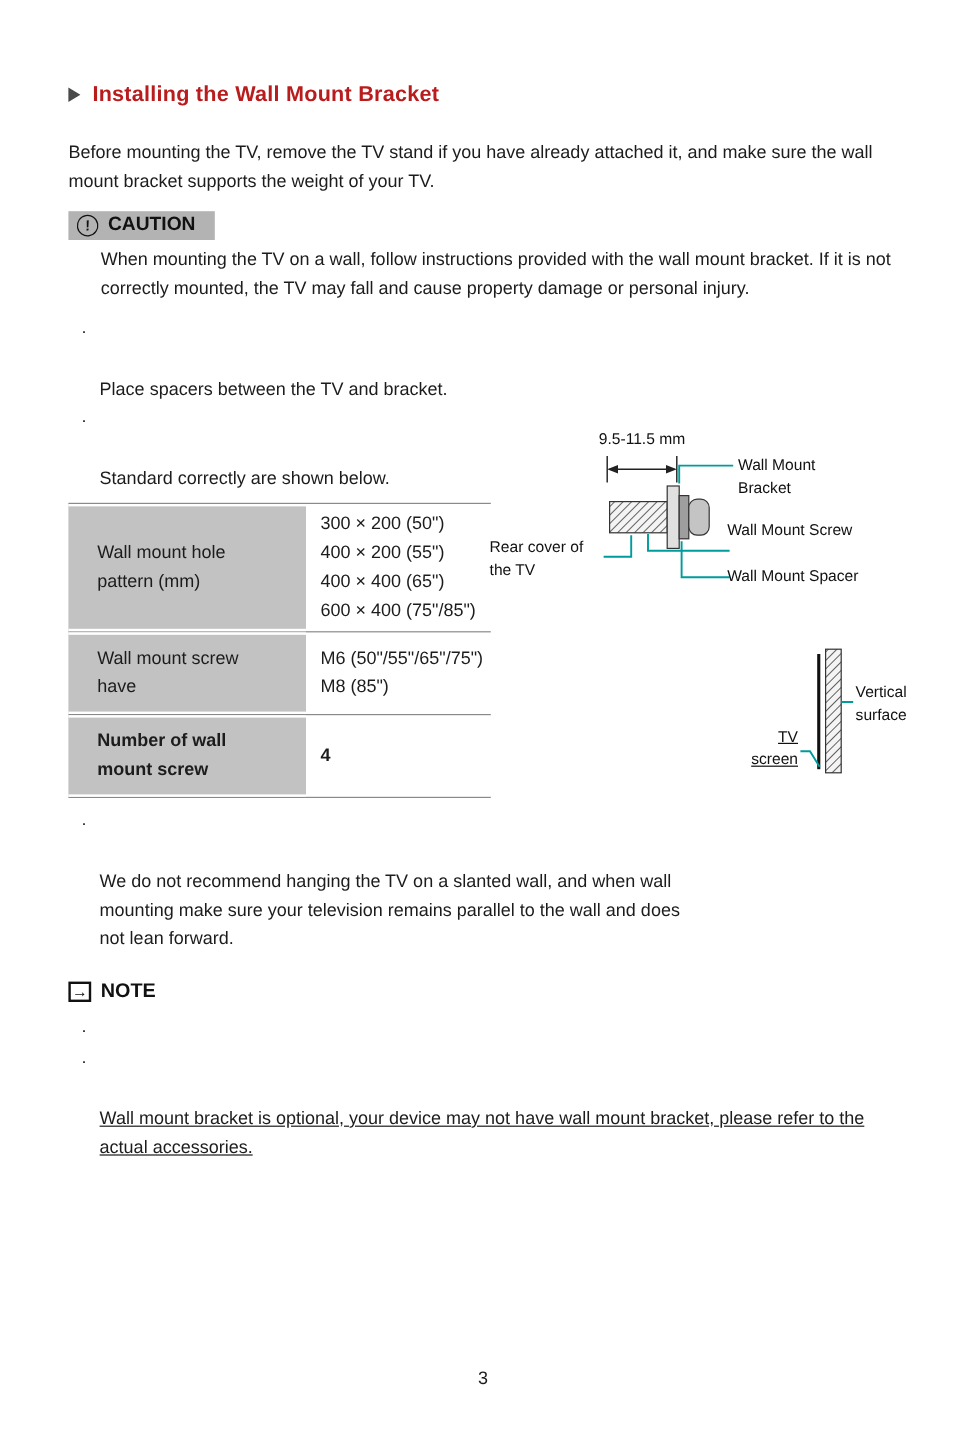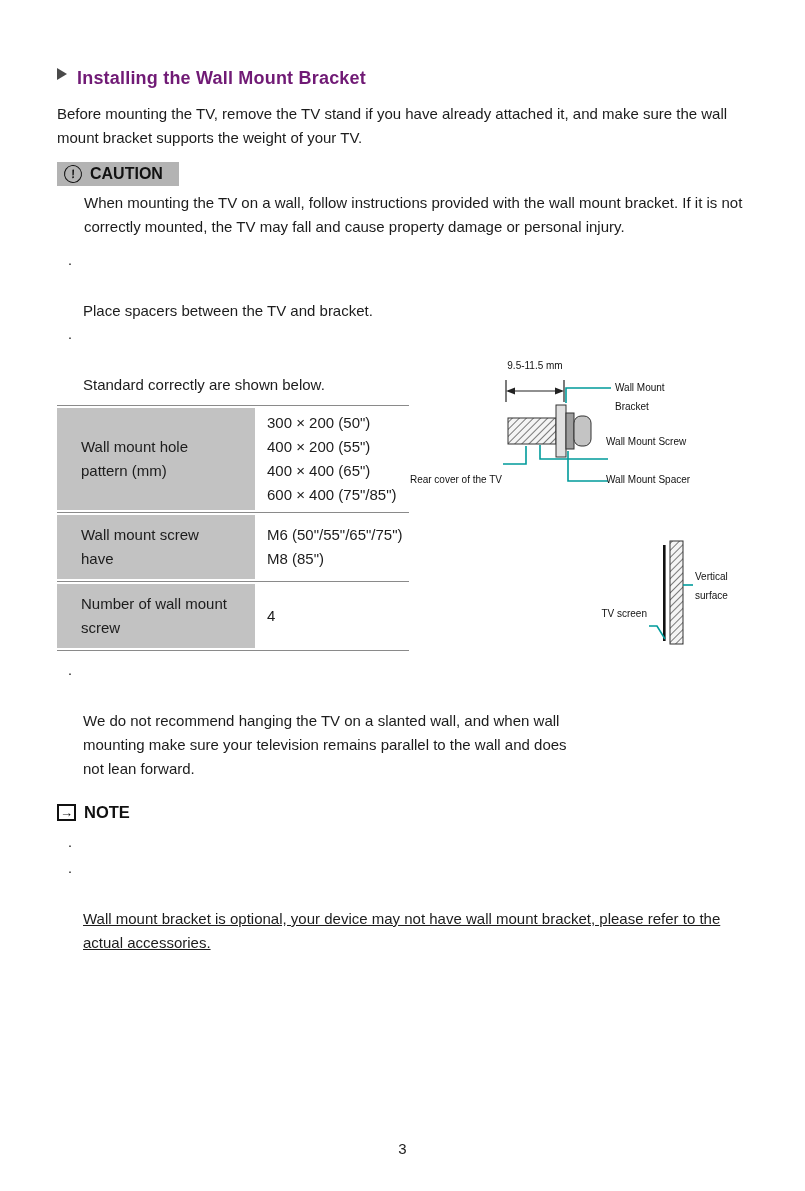--- a/index.html
+++ b/index.html
@@ -4,61 +4,61 @@
 <style>
   * { margin:0; padding:0; box-sizing:border-box; }
   html,body { background:#ffffff; }
   .page {
     position:relative; width:805px; height:1191px; background:#fff;
     font-family:"Liberation Sans", sans-serif; font-size:15px; color:#1c1c1c;
     overflow:hidden;
   }
   .content { padding:68px 56px 0 57px; }
 
-  .doc-title { display:flex; align-items:flex-start; gap:10px; font-size:18px; font-weight:bold; color:#701a75; letter-spacing:0.2px; }
+  .doc-title { display:flex; align-items:center; gap:10px; font-size:18px; font-weight:bold; color:#b91c1c; letter-spacing:0.2px; }
   .tri { width:0; height:0; border-left:10px solid #4a4a4a; border-top:6.5px solid transparent; border-bottom:6.5px solid transparent; }
 
-  .para { margin-top:13px; line-height:24px; }
+  .para { margin-top:27px; line-height:24px; }
 
   .caution-row { margin-top:12px; }
   .caution-badge { display:inline-flex; align-items:center; gap:8px; background:#b3b3b3; padding:3px 16px 3px 7px; font-weight:bold; font-size:16px; color:#111; }
   .caution-icon { width:18px; height:18px; border:1.7px solid #111; border-radius:50%; display:inline-flex; align-items:center; justify-content:center; font-size:12px; font-weight:bold; font-style:italic; transform:rotate(-10deg); }
   .caution-text { margin-top:5px;margin-left:27px; }
 
   .bullets { margin-top:12px; }
   .bullet { display:flex; align-items:flex-start; margin-bottom:2px; }
   .bullet .dot { flex:0 0 26px; text-align:center; line-height:24px; }
   .bullet .txt { line-height:24px;margin-top:48px; }
   .w-slant { max-width:503px; }
   .w-note { max-width:670px;text-decoration:underline; }
   .bullets.slant { margin-top:10px; }
 
   .spec-table { margin-top:8px; width:352px; border-top:1px solid #8a8a8a; border-bottom:1px solid #8a8a8a; }
   .spec-row { display:flex; border-bottom:1px solid #8a8a8a; }
-  .spec-row:last-child { border-bottom:none; }
+  .spec-row:last-child { border-bottom:none;font-weight:bold; }
   .spec-label { flex:0 0 198px; background:#c2c2c2; border-top:2px solid #fff; border-bottom:2px solid #fff; padding:8px 24px; display:flex; align-items:center; line-height:24px; }
   .spec-value { flex:1; padding:5px 0 5px 12px; display:flex; flex-direction:column; justify-content:center; }
   .spec-value div { line-height:24px; }
 
   .note-head { margin-top:22px; display:flex; align-items:center; gap:8px; font-weight:bold; font-size:16.5px; color:#111; }
   .note-icon { width:19px; height:17px; border:2px solid #111; display:flex; align-items:center; justify-content:center; font-size:13px; font-weight:bold; line-height:1; }
   .note-bullets { margin-top:11px; }
 
   .diagram { position:absolute; }
   .diagram svg { position:absolute; left:0; top:0; }
-  .dg-label { position:absolute; line-height:19px; font-size:10px; color:#111; }
+  .dg-label { position:absolute; line-height:19px; font-size:13px; color:#111; }
   #diag1 { left:408px; top:352px; width:370px; height:150px; }
-  #diag2 { left:597px; top:538px; width:180px; height:116px; }
+  #diag2 { left:615px; top:538px; width:180px; height:116px; }
   .lbl-dim     { left:60px;  top:4px;   width:134px; text-align:center; }
   .lbl-bracket { left:207px; top:26px;  width:86px; }
-  .lbl-rear    { left:0;     top:94px;  width:94px;  text-align:right;margin-top:24px; }
+  .lbl-rear    { left:0;     top:94px;  width:94px;  text-align:left; }
   .lbl-screw   { left:198px; top:80px;  width:160px; }
   .lbl-spacer  { left:198px; top:118px; width:160px; }
   .lbl-vert    { left:98px;  top:29px;  width:60px; }
-  .lbl-tvscr   { left:0;     top:66px;  width:50px;  text-align:right; }
+  .lbl-tvscr   { left:0;     top:66px;  width:50px;  text-align:right;text-decoration:underline; }
 
   .page-number { position:absolute; top:1140px; left:0; width:100%; text-align:center; font-size:15px; }
 </style>
 </head>
 <body>
 
 <div class="page">
   <div class="content">
 
     <div class="doc-title">

